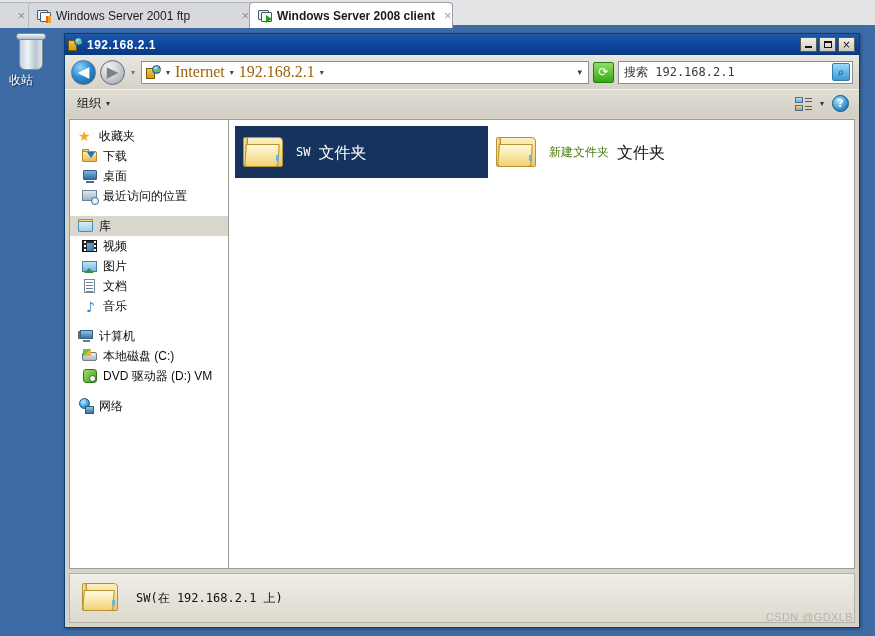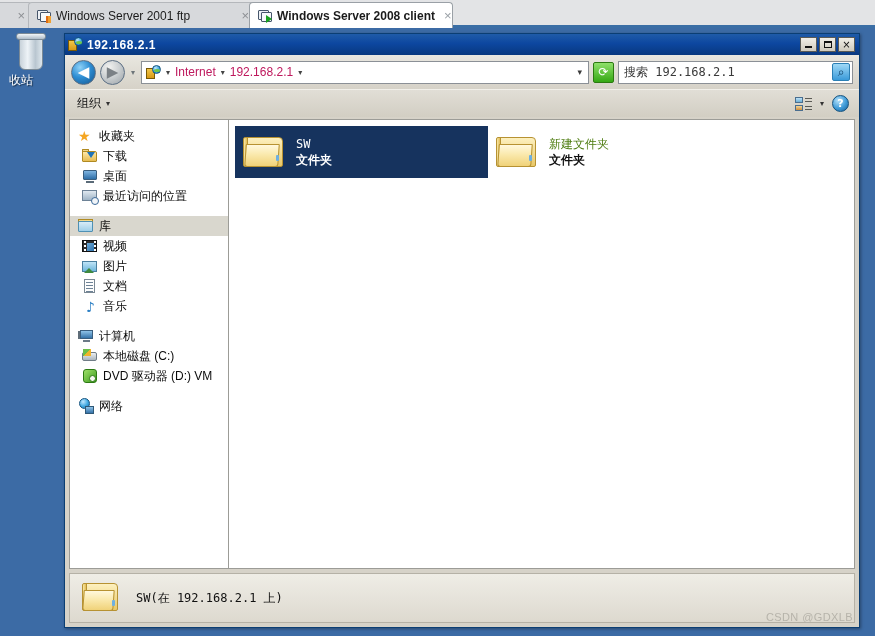--- a/index.html
+++ b/index.html
@@ -154,22 +154,22 @@
     font-size: 8px; color: #6e757a; padding: 0 2px;
     font-family: "DejaVu Sans", sans-serif;
   }
   #addressbar {
     flex: 1 1 auto; height: 23px; background: #fff;
     border: 1px solid #8b9096; display: flex; align-items: center;
     padding: 0 4px; gap: 3px; min-width: 0;
   }
   .addr-ico { width: 15px; height: 15px; position: relative; flex: 0 0 15px; }
   .crumb {
-    font-size: 12px; color: #be185d; white-space: nowrap;
-    font-family: Liberation Sans, sans-serif;
+    font-size: 16px; color: #a16207; white-space: nowrap;
+    font-family: Liberation Serif, serif;
   }
   .crumb-sep {
     font-size: 8px; color: #444; padding: 0 2px;
     font-family: "DejaVu Sans", sans-serif;
   }
   .addr-spacer { flex: 1 1 auto; }
   .addr-caret { font-size: 9px; color: #3a3a3a; padding-right: 2px; }
   .refresh-btn {
     width: 21px; height: 21px; flex: 0 0 21px;
     background: linear-gradient(180deg,#8fe06a,#35a814);
@@ -391,28 +391,28 @@
   }
   .tile-row { display: flex; }
   .tile {
     display: flex; align-items: center; gap: 10px;
     padding: 6px 8px; width: 253px; height: 52px;
   }
   .tile.selected {
     background: #16335e;
   }
   .tile.selected .tile-name, .tile.selected .tile-sub { color: #fff; }
-  .tile-label { display: flex; flex-direction: column; justify-content: flex-end; gap: 1px; }
+  .tile-label { display: flex; flex-direction: row; justify-content: flex-end; gap: 8px; }
   .tile-name {
     font-size: 12px; color: #4d7c0f; line-height: 15px; white-space: nowrap;
     font-family: "DejaVu Sans Mono", monospace;
   }
   .tile-name.cjk { font-family: "DejaVu Sans", sans-serif; }
   .tile-sub {
-    font-size: 12px; color: #111; line-height: 15px; white-space: nowrap; font-weight: bold;
+    font-size: 16px; color: #111; line-height: 15px; white-space: nowrap;
   }
 
   
   .bigfolder { width: 43px; height: 38px; position: relative; flex: 0 0 43px; }
   .bf-back {
     position: absolute; left: 2px; top: 4px; width: 38px; height: 30px;
     background: linear-gradient(180deg,#fdf0bf,#e9c868);
     border: 1px solid #b79232; border-radius: 2px 4px 2px 2px;
   }
   .bf-front {

